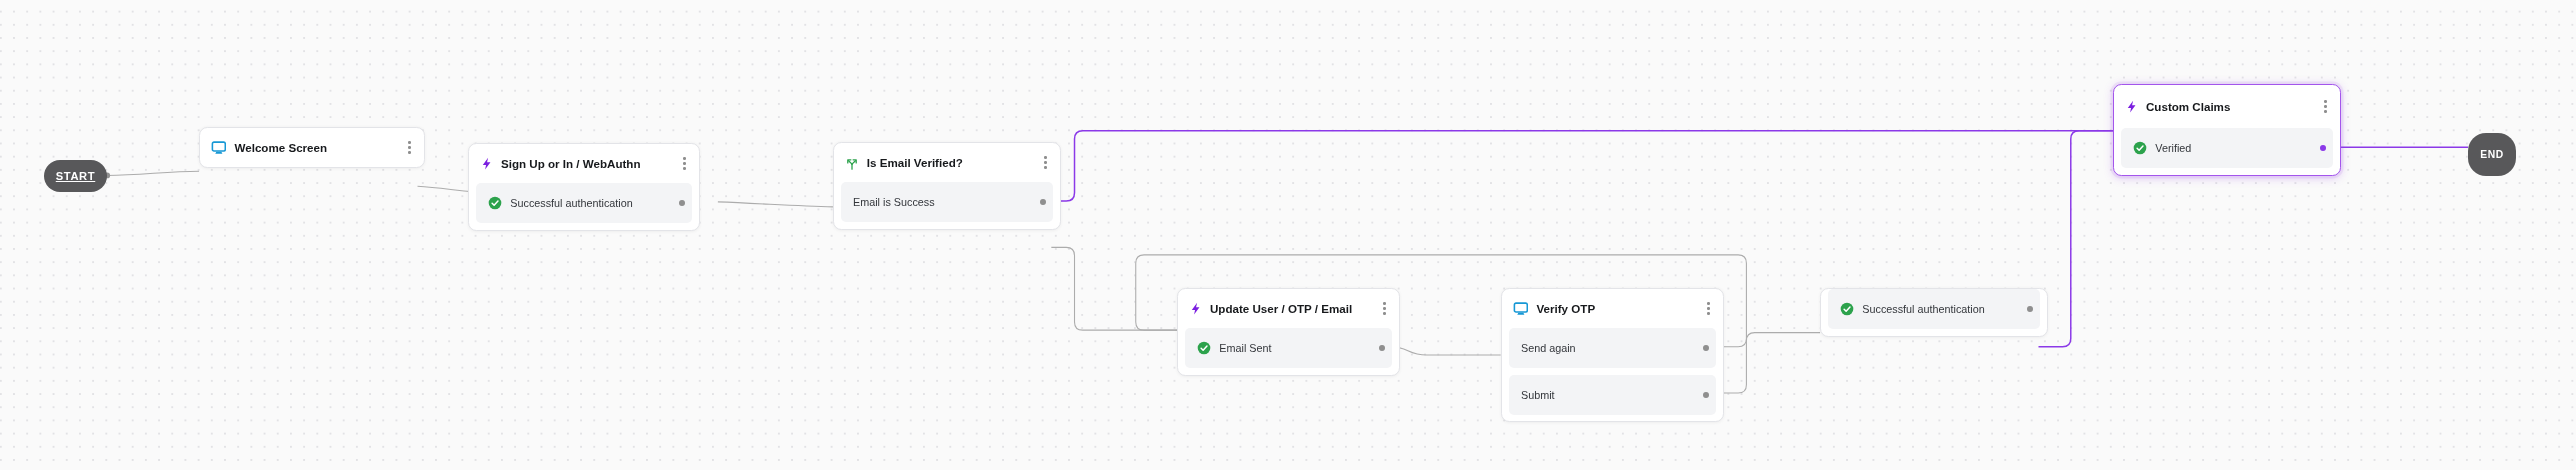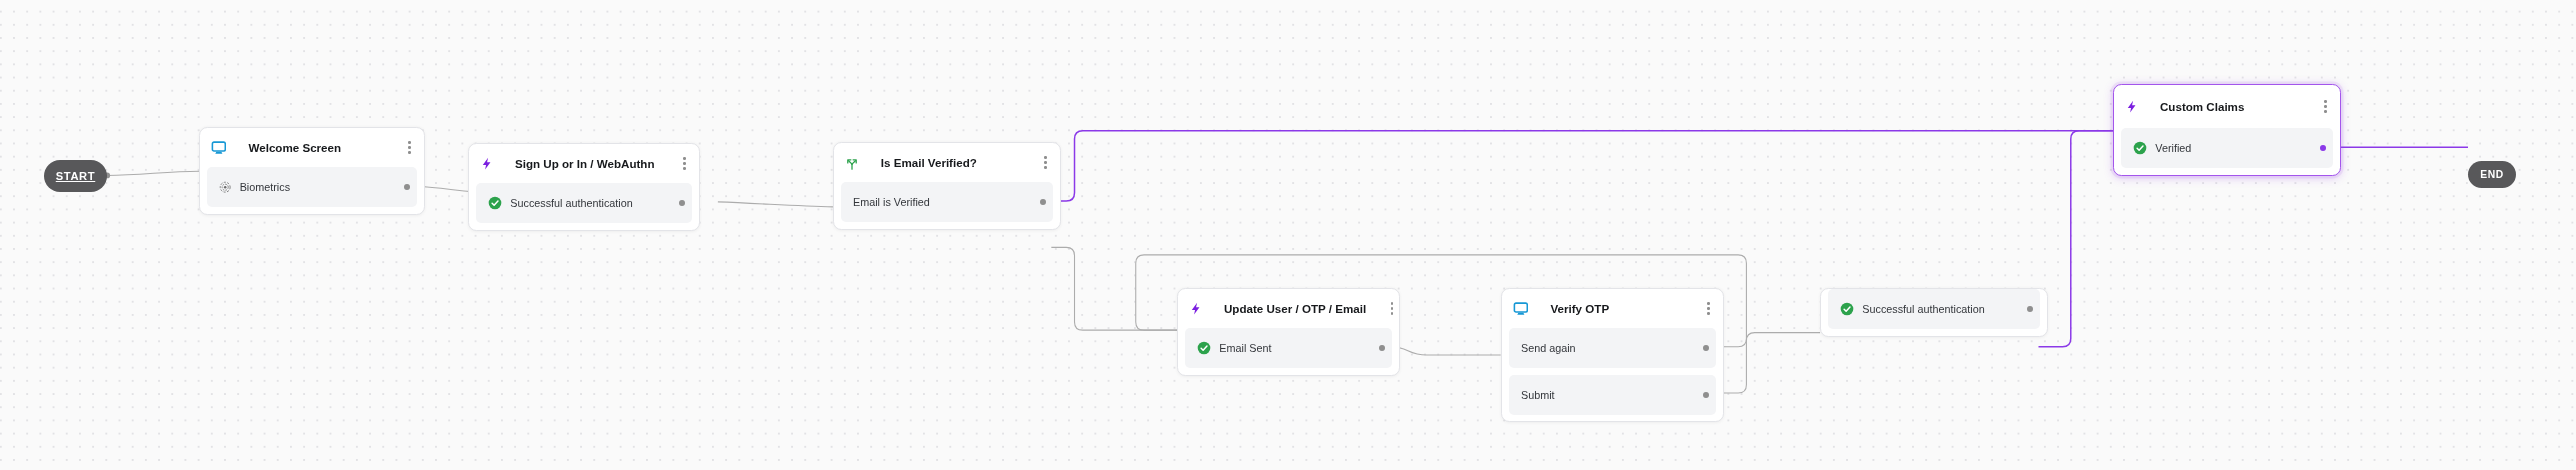--- a/index.html
+++ b/index.html
@@ -17,32 +17,32 @@
   svg.connectors { position:absolute; left:0; top:0; width:2576px; height:470px; pointer-events:none; }
   .edge-gray  { fill:none; stroke:#acacac; stroke-width:1.3px; }
   .edge-purple{ fill:none; stroke:#8b39e8; stroke-width:1.8px; }
 
   .pill {
     position:absolute; display:flex; align-items:center; justify-content:center;
     background:#58585a; color:#ffffff; border-radius:18px;
     font-weight:700; letter-spacing:0.6px;
   }
   .pill.start { left:44px; top:160px; width:63px; height:32px; font-size:11.2px;text-decoration:underline; }
-  .pill.end   { left:2468px; top:133px; width:48px; height:27px; font-size:10.3px;margin-top:28px; }
+  .pill.end   { left:2468px; top:133px; width:48px; height:43px; font-size:10.3px; }
 
   .node {
     position:absolute; background:#ffffff;
     border:0.8px solid #e3e4e8; border-radius:8.3px;
     box-shadow:0 0.8px 3.3px rgba(0,0,0,0.05);
   }
   .node.selected {
     border:1.2px solid #a355ec;
     box-shadow:0 0 0 2.5px rgba(163,85,236,0.10), 0 1.7px 10px rgba(150,66,226,0.28);
   }
-  .node-header { display:flex; align-items:center; gap:22px; height:39px; padding:0 10.8px; }
+  .node-header { display:flex; align-items:center; gap:8px; height:39px; padding:0 10.8px; }
   .node.selected .node-header { height:43px; }
   .node-title { font-size:11.6px; font-weight:700; color:#17191c; white-space:nowrap; }
   .kebab { margin-left:auto; display:flex; flex-direction:column; gap:2.5px; padding:3.3px 2.5px; cursor:pointer; }
   .kebab i { width:2.5px; height:2.5px; border-radius:50%; background:#8f8f8f; }
 
   .row {
     position:relative; margin:0 6.6px 6.6px 6.6px; height:40px;
     background:#f3f4f6; border-radius:5px;
     display:flex; align-items:center; gap:8.3px; padding:0 12.4px;
     font-size:10.8px; color:#33363b; white-space:nowrap;
@@ -93,33 +93,20 @@
             <path d="M6.1 13.4 H11.9 L13.1 15.8 H4.9 Z" fill="#1798d5"></path>
           </svg>
       </span>
       <span class="node-title">Welcome Screen</span>
       <span class="kebab">
           <i></i>
           <i></i>
           <i></i>
         </span>
     </div>
-    <div class="row">
-      <span class="icon">
-        <svg width="12.4" height="12.4" viewBox="0 0 15 15">
-            <g fill="none" stroke="#6a6a6a" stroke-width="1">
-              <circle cx="7.5" cy="7.5" r="6" stroke-dasharray="2.6 1.7"></circle>
-              <circle cx="7.5" cy="7.5" r="3.7" stroke-dasharray="2 1.4"></circle>
-            </g>
-            <circle cx="7.5" cy="7.5" r="1.5" fill="#6a6a6a"></circle>
-          </svg>
-      </span>
-      <span>Biometrics</span>
-      <span class="port"></span>
-    </div>
   </div>
 
   <div class="node n-signup">
     <div class="node-header">
       <span class="icon">
         <svg width="13.2" height="13.2" viewBox="0 0 16 16">
             <path d="M9.8 0.8 L3.4 9.7 H7.3 L6.2 15.2 L12.7 6.5 H8.6 Z" fill="#7b1fe0"></path>
           </svg>
       </span>
       <span class="node-title">Sign Up or In / WebAuthn</span>
@@ -153,21 +140,21 @@
           </svg>
       </span>
       <span class="node-title">Is Email Verified?</span>
       <span class="kebab">
           <i></i>
           <i></i>
           <i></i>
         </span>
     </div>
     <div class="row">
-      <span>Email is Verified</span>
+      <span>Email is Success</span>
       <span class="port"></span>
     </div>
   </div>
 
   <div class="node n-verifyotp">
     <div class="node-header">
       <span class="icon">
         <svg width="15.7" height="15.7" viewBox="0 0 18 18">
             <rect x="1.6" y="2.4" width="14.8" height="10.2" rx="1.8" fill="none" stroke="#1798d5" stroke-width="1.8"></rect>
             <path d="M6.1 13.4 H11.9 L13.1 15.8 H4.9 Z" fill="#1798d5"></path>

